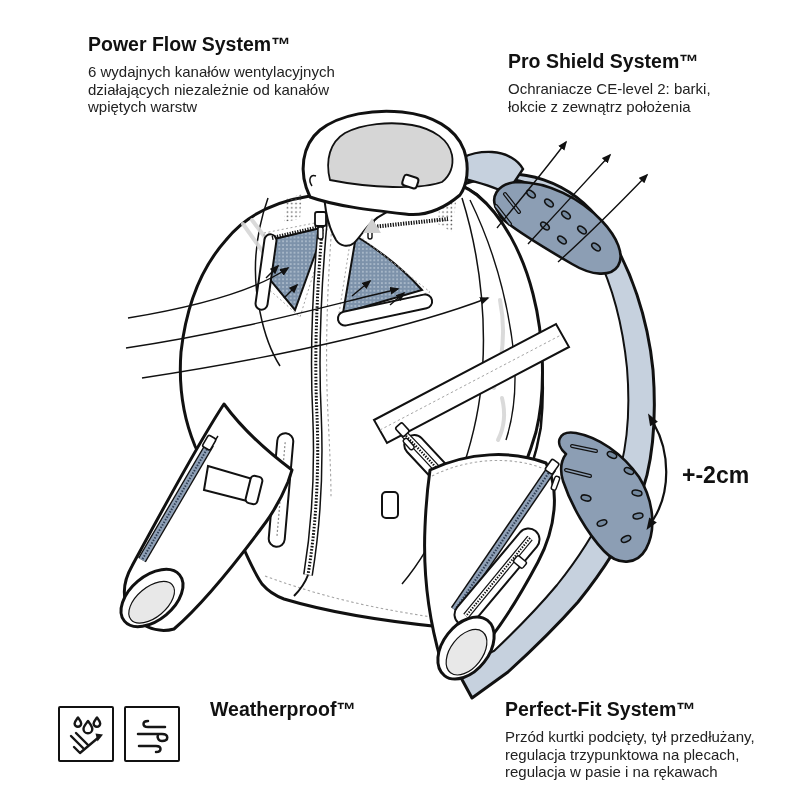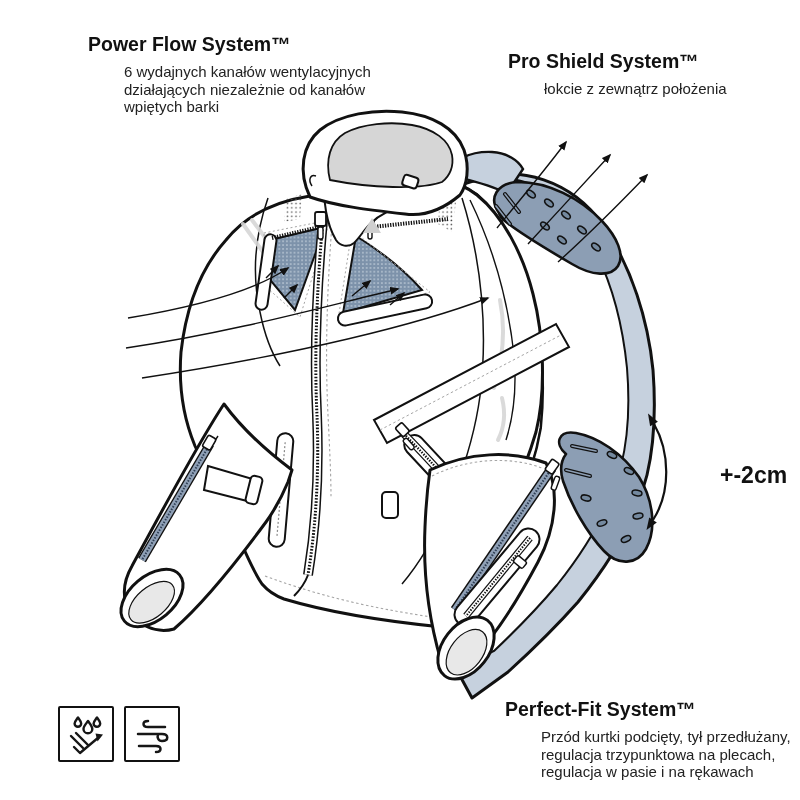--- a/index.html
+++ b/index.html
@@ -1,21 +1,21 @@
 <!DOCTYPE html>
 <html><head>
 <meta charset="utf-8">
 <style>
   html,body{margin:0;padding:0;background:#ffffff;}
   .stage{position:relative;width:800px;height:800px;background:#ffffff;overflow:hidden;
          font-family:Liberation Sans, sans-serif;color:#1a1a1a;}
   .stage svg.illu{position:absolute;left:0;top:0;}
   .feature{position:absolute;}
   .feature h3{margin:0 0 7px 0;font-size:19.5px;line-height:23px;font-weight:700;color:#111;letter-spacing:0;}
-  .feature .line{font-size:15px;line-height:17.5px;font-weight:400;color:#222;white-space:nowrap;margin-left:36px;}
+  .feature .line{font-size:15px;line-height:17.5px;font-weight:400;color:#222;white-space:nowrap;}
   .adjust-label{position:absolute;font-size:23px;font-weight:700;color:#111;white-space:nowrap;}
   .icon-box{position:absolute;width:56px;height:56px;border:2.5px solid #111;border-radius:2px;
             box-sizing:border-box;display:flex;align-items:center;justify-content:center;background:#fff;}
 </style>
 </head>
 <body>
 
 <div class="stage">
 
   <svg class="illu" width="800" height="800" viewBox="0 0 800 800">
@@ -215,39 +215,41 @@
       <path d="M 654,424 C 670,452 671,492 653,520" fill="none" stroke="#111" stroke-width="2.2"></path>
       <polygon points="648,413.5 657.9,421.8 650.1,426.3" fill="#111"></polygon>
       <polygon points="646.5,530 656.8,522.4 649.2,517.6" fill="#111"></polygon>
     </g>
   </svg>
 
   <div class="feature" style="left:88px;top:33px;width:280px;">
     <h3>Power Flow System™</h3>
     <div class="line">6 wydajnych kanałów wentylacyjnych</div>
     <div class="line">działających niezależnie od kanałów</div>
-    <div class="line">wpiętych barki</div>
+    <div class="line">wpiętych warstw</div>
   </div>
 
   <div class="feature" style="left:508px;top:50px;width:260px;">
     <h3>Pro Shield System™</h3>
+    <div class="line">Ochraniacze CE-level 2: barki,</div>
     <div class="line">łokcie z zewnątrz położenia</div>
   </div>
 
   <div class="feature" style="left:210px;top:698px;width:320px;">
+    <h3>Weatherproof™</h3>
   </div>
 
   <div class="feature" style="left:505px;top:698px;width:300px;">
     <h3>Perfect-Fit System™</h3>
     <div class="line">Przód kurtki podcięty, tył przedłużany,</div>
     <div class="line">regulacja trzypunktowa na plecach,</div>
     <div class="line">regulacja w pasie i na rękawach</div>
   </div>
 
-  <div class="adjust-label" style="left:720px;top:462px;">+-2cm</div>
+  <div class="adjust-label" style="left:682px;top:462px;">+-2cm</div>
 
   <div class="icon-box" style="left:58px;top:706px;">
     <svg width="44" height="44" viewBox="0 0 44 44">
       <g stroke="#161616" stroke-width="2.4" fill="none" stroke-linecap="round" stroke-linejoin="round">
         <path d="M 14,5.5 C 15.8,8 17.2,9.6 17.2,11.5 A 3.3,3.3 0 1,1 10.6,11.5 C 10.6,9.6 12.2,8 14,5.5 Z"></path>
         <path d="M 24,9 C 26.4,12.3 28.3,14.4 28.3,16.9 A 4.4,4.4 0 1,1 19.5,16.9 C 19.5,14.4 21.6,12.3 24,9 Z"></path>
         <path d="M 33,5.5 C 34.8,8 36.2,9.6 36.2,11.5 A 3.3,3.3 0 1,1 29.6,11.5 C 29.6,9.6 31.2,8 33,5.5 Z"></path>
         <path d="M 7,24 L 19,36"></path>
         <path d="M 12,21 L 24,33"></path>
         <path d="M 10,35 L 16,41 L 35,25"></path>

